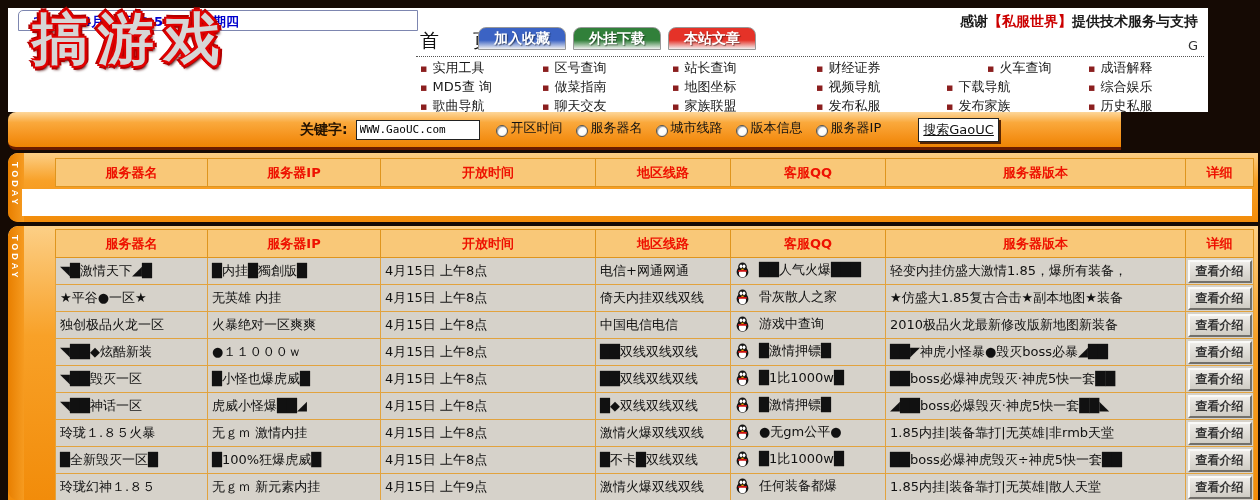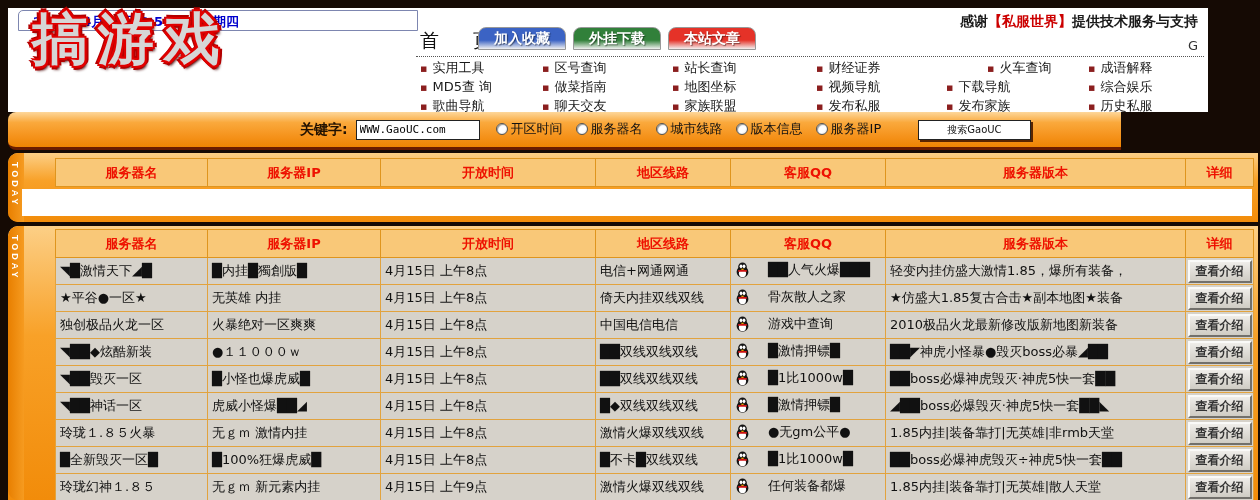--- a/index.html
+++ b/index.html
@@ -31,28 +31,28 @@
   .nav-link .bullet { color:#8b1f1f; font-size:11px; margin-right:5px; }
 
   
   .search-band { position:absolute; left:8px; top:112px; width:1113px; height:38px;
                  background:linear-gradient(180deg,#fdd79b 0%, #faa93c 30%, #f5921b 70%, #ef8503 100%);
                  border-radius:8px 0 0 8px; border-bottom:3px solid #6b1d00;
                  display:flex; align-items:center; padding-left:292px; }
   .kw-label { font-size:14px; font-weight:bold; color:#221100; margin-right:8px; }
   .kw-input { width:124px; height:20px; border:1px solid #222; background:#fff;
               font-family:"DejaVu Sans Mono", monospace; font-size:11px; padding:1px 3px; margin-right:16px; }
-  .radio-item { display:inline-flex; align-items:center; margin-right:13px; cursor:pointer; }
+  .radio-item { display:inline-flex; align-items:flex-end; margin-right:13px; cursor:pointer; }
   .radio-circle { display:inline-block; width:12px; height:12px; border-radius:50%;
                   background:radial-gradient(circle at 35% 35%, #ffffff 55%, #cfcfcf);
                   border:1px solid #555; box-shadow:inset 1px 1px 1px #999; margin-right:3px; }
   .radio-item .rlabel { font-size:13px; color:#111; }
   .search-btn { margin-left:24px; background:#fff; border:1px solid #222; box-shadow:2px 2px 0 #5a2500;
-                font-size:10px; color:#111; padding:2px 28px; cursor:pointer;
-                font-family:"DejaVu Sans", sans-serif; }
+                font-size:13px; color:#111; padding:2px 4px; cursor:pointer;
+                font-family:"DejaVu Sans", sans-serif;text-decoration:underline; }
 
   
   .tbl-section { position:absolute; left:8px; width:1250px;
                  background:linear-gradient(180deg,#fccf86 0%, #f8a128 40%, #f28c0a 100%); }
   .tbl-section::before { content:""; position:absolute; left:0; top:0; bottom:0; width:16px;
                  background:linear-gradient(90deg,#e87f00,#f69b20); border-radius:10px 0 0 10px; }
   .s1 { top:153px; height:69px; border-radius:10px 0 0 10px; }
   .s2 { top:226px; height:274px; border-radius:10px 0 0 0; overflow:hidden; }
   .today { position:absolute; left:2px; top:9px; writing-mode:vertical-rl; text-orientation:mixed;
            font-family:"Liberation Sans", sans-serif; font-size:9px; font-weight:bold;
@@ -63,21 +63,21 @@
   th { background:#f9c878; border:1px solid #df951e; color:#ee1100; font-weight:bold;
        font-size:13px; height:28px; text-align:center; }
   td { background:#d6d2ca; border:1px solid #e2a33e; font-size:13px; color:#111;
        height:27px; padding:1px 4px; white-space:nowrap; overflow:hidden; }
   td.detail { text-align:center; padding:0; }
   .detail-btn { font-family:"DejaVu Sans", sans-serif; font-size:12px; color:#333;
                 background:linear-gradient(180deg,#efede9,#cfccc4);
                 border-top:2px solid #fafaf8; border-left:2px solid #fafaf8;
                 border-right:2px solid #72706b; border-bottom:2px solid #72706b;
                 padding:1px 6px; cursor:pointer;font-weight:bold; }
-  .qq-wrap { display:inline-flex; align-items:center; gap:18px; cursor:pointer; }
+  .qq-wrap { display:inline-flex; align-items:center; gap:9px; cursor:pointer; }
   .white-row { position:absolute; left:14px; top:36px; width:1230px; height:27px; background:#ffffff; }
 </style>
 </head>
 <body>
 
 <div class="page">
 
   <div class="top-panel">
     <div class="date-box">2010年4月15日  3:57:10  星期四</div>
     <div class="thanks">

